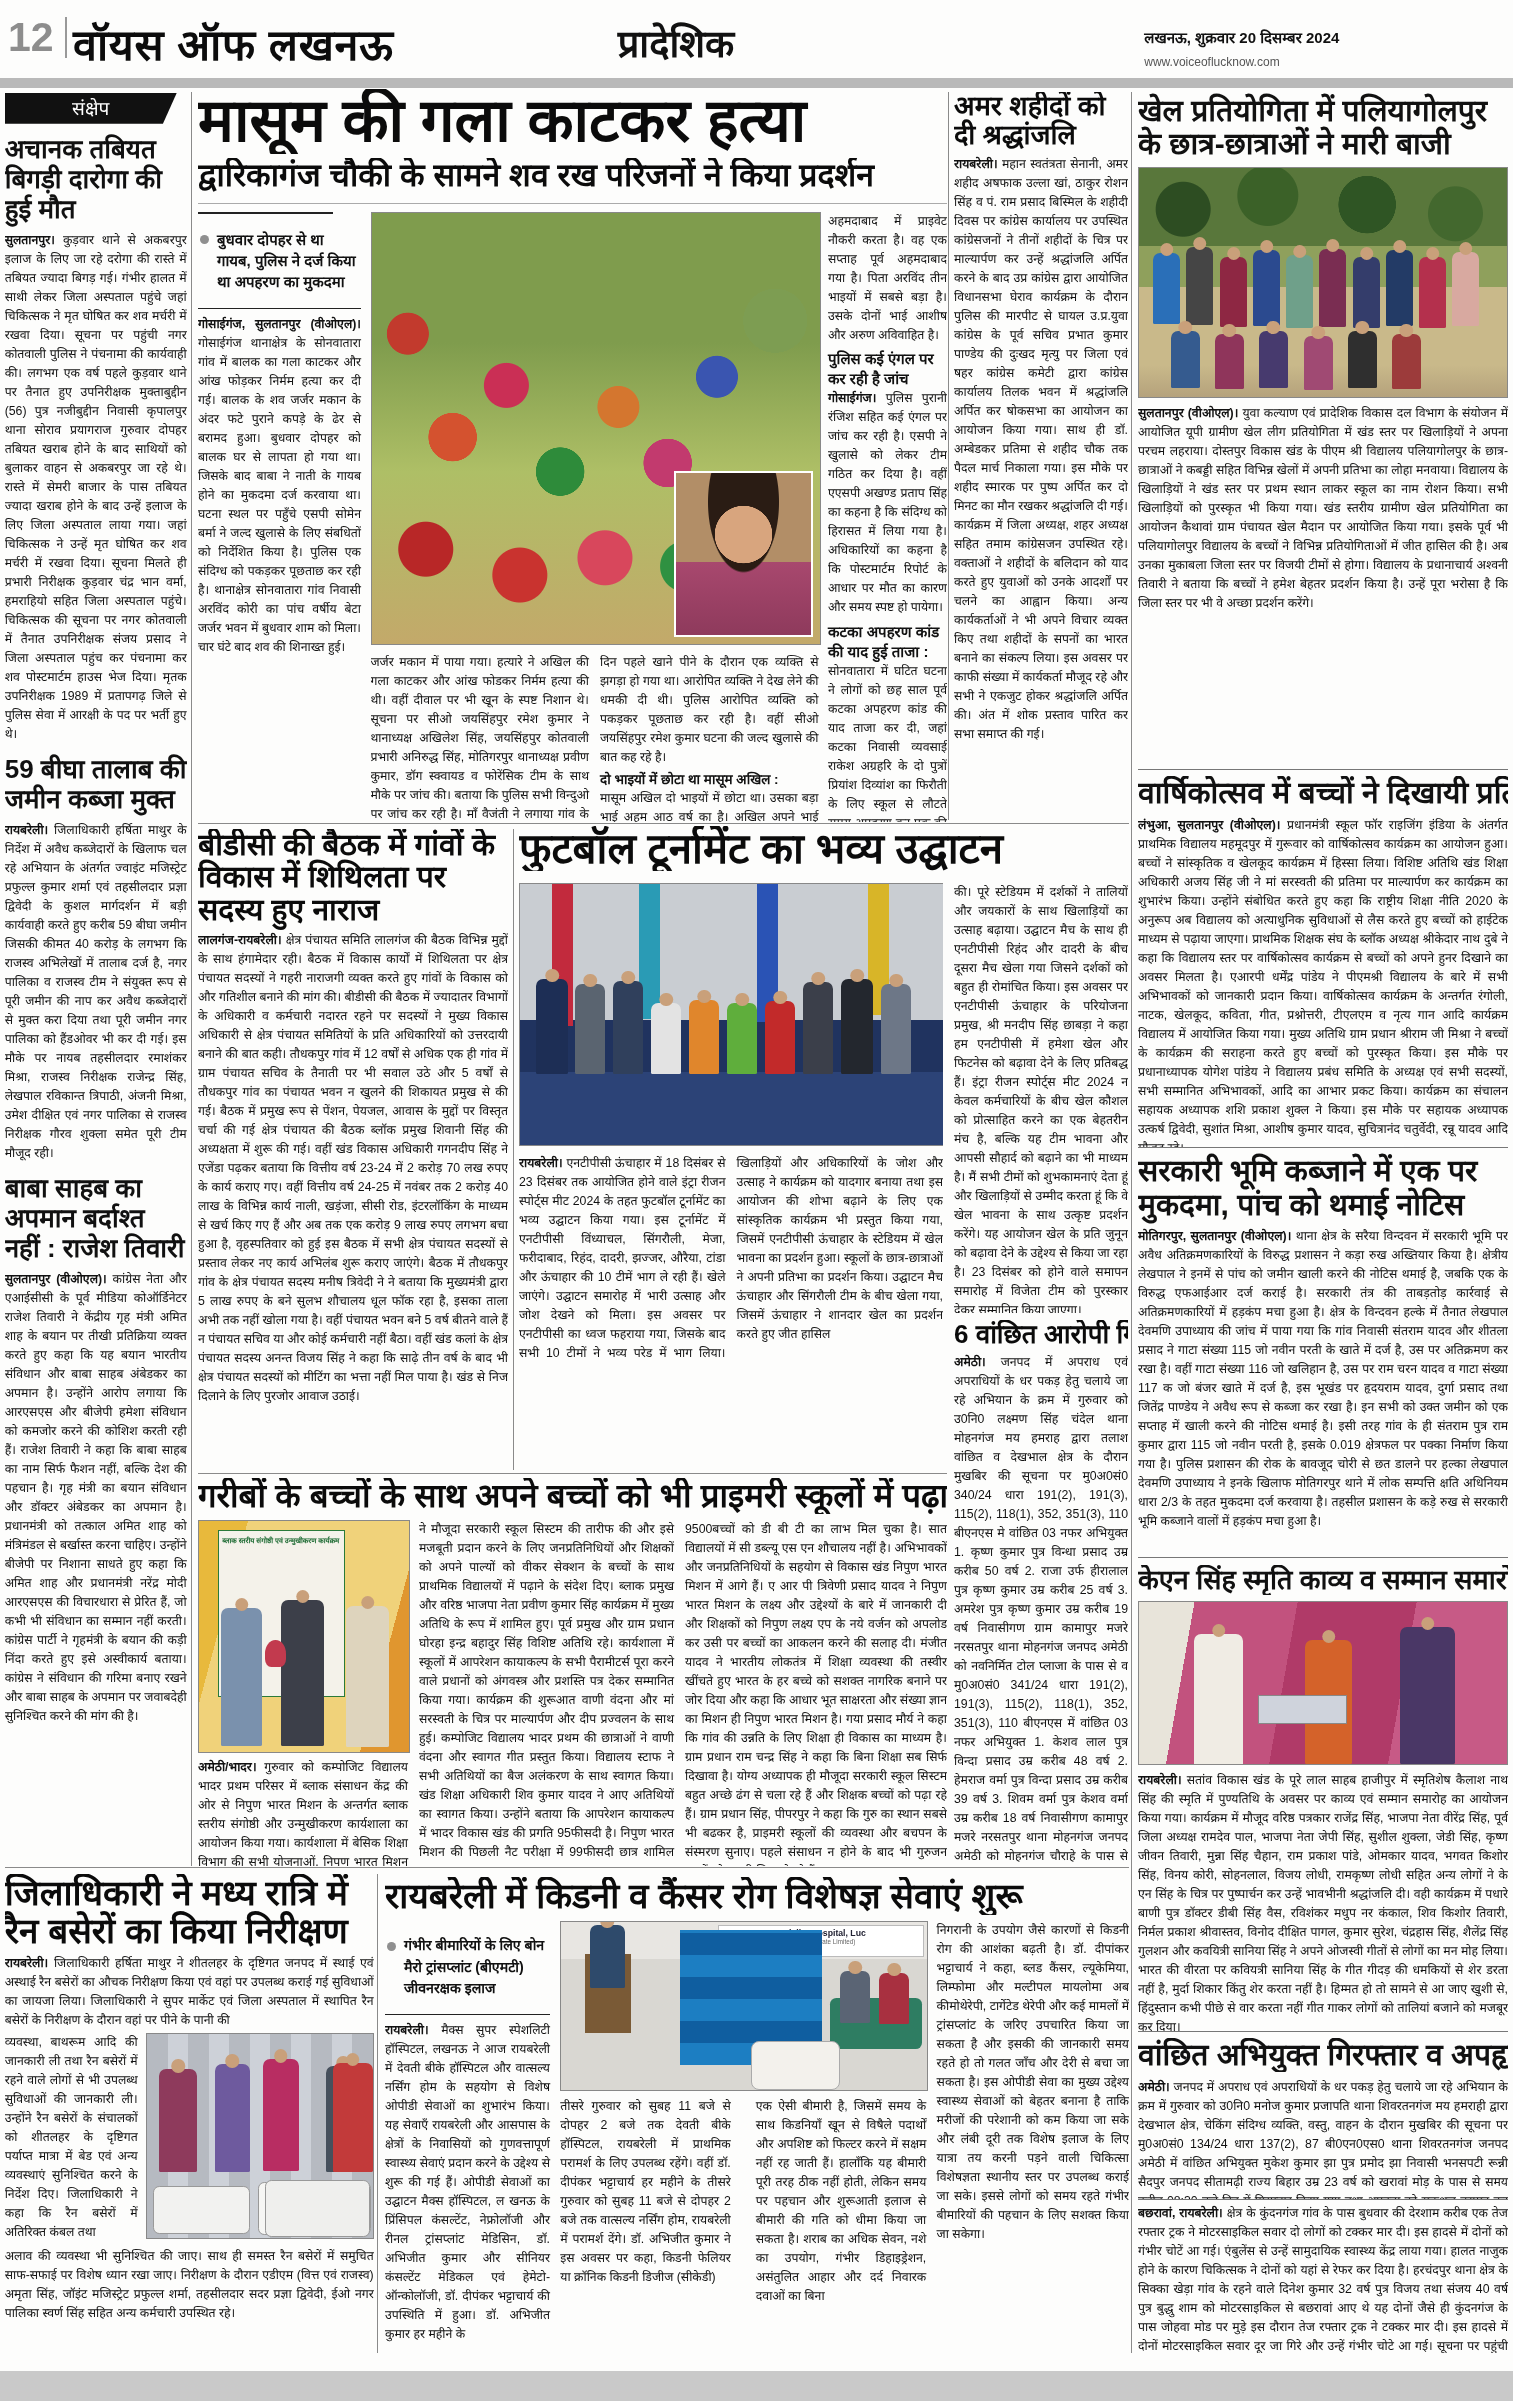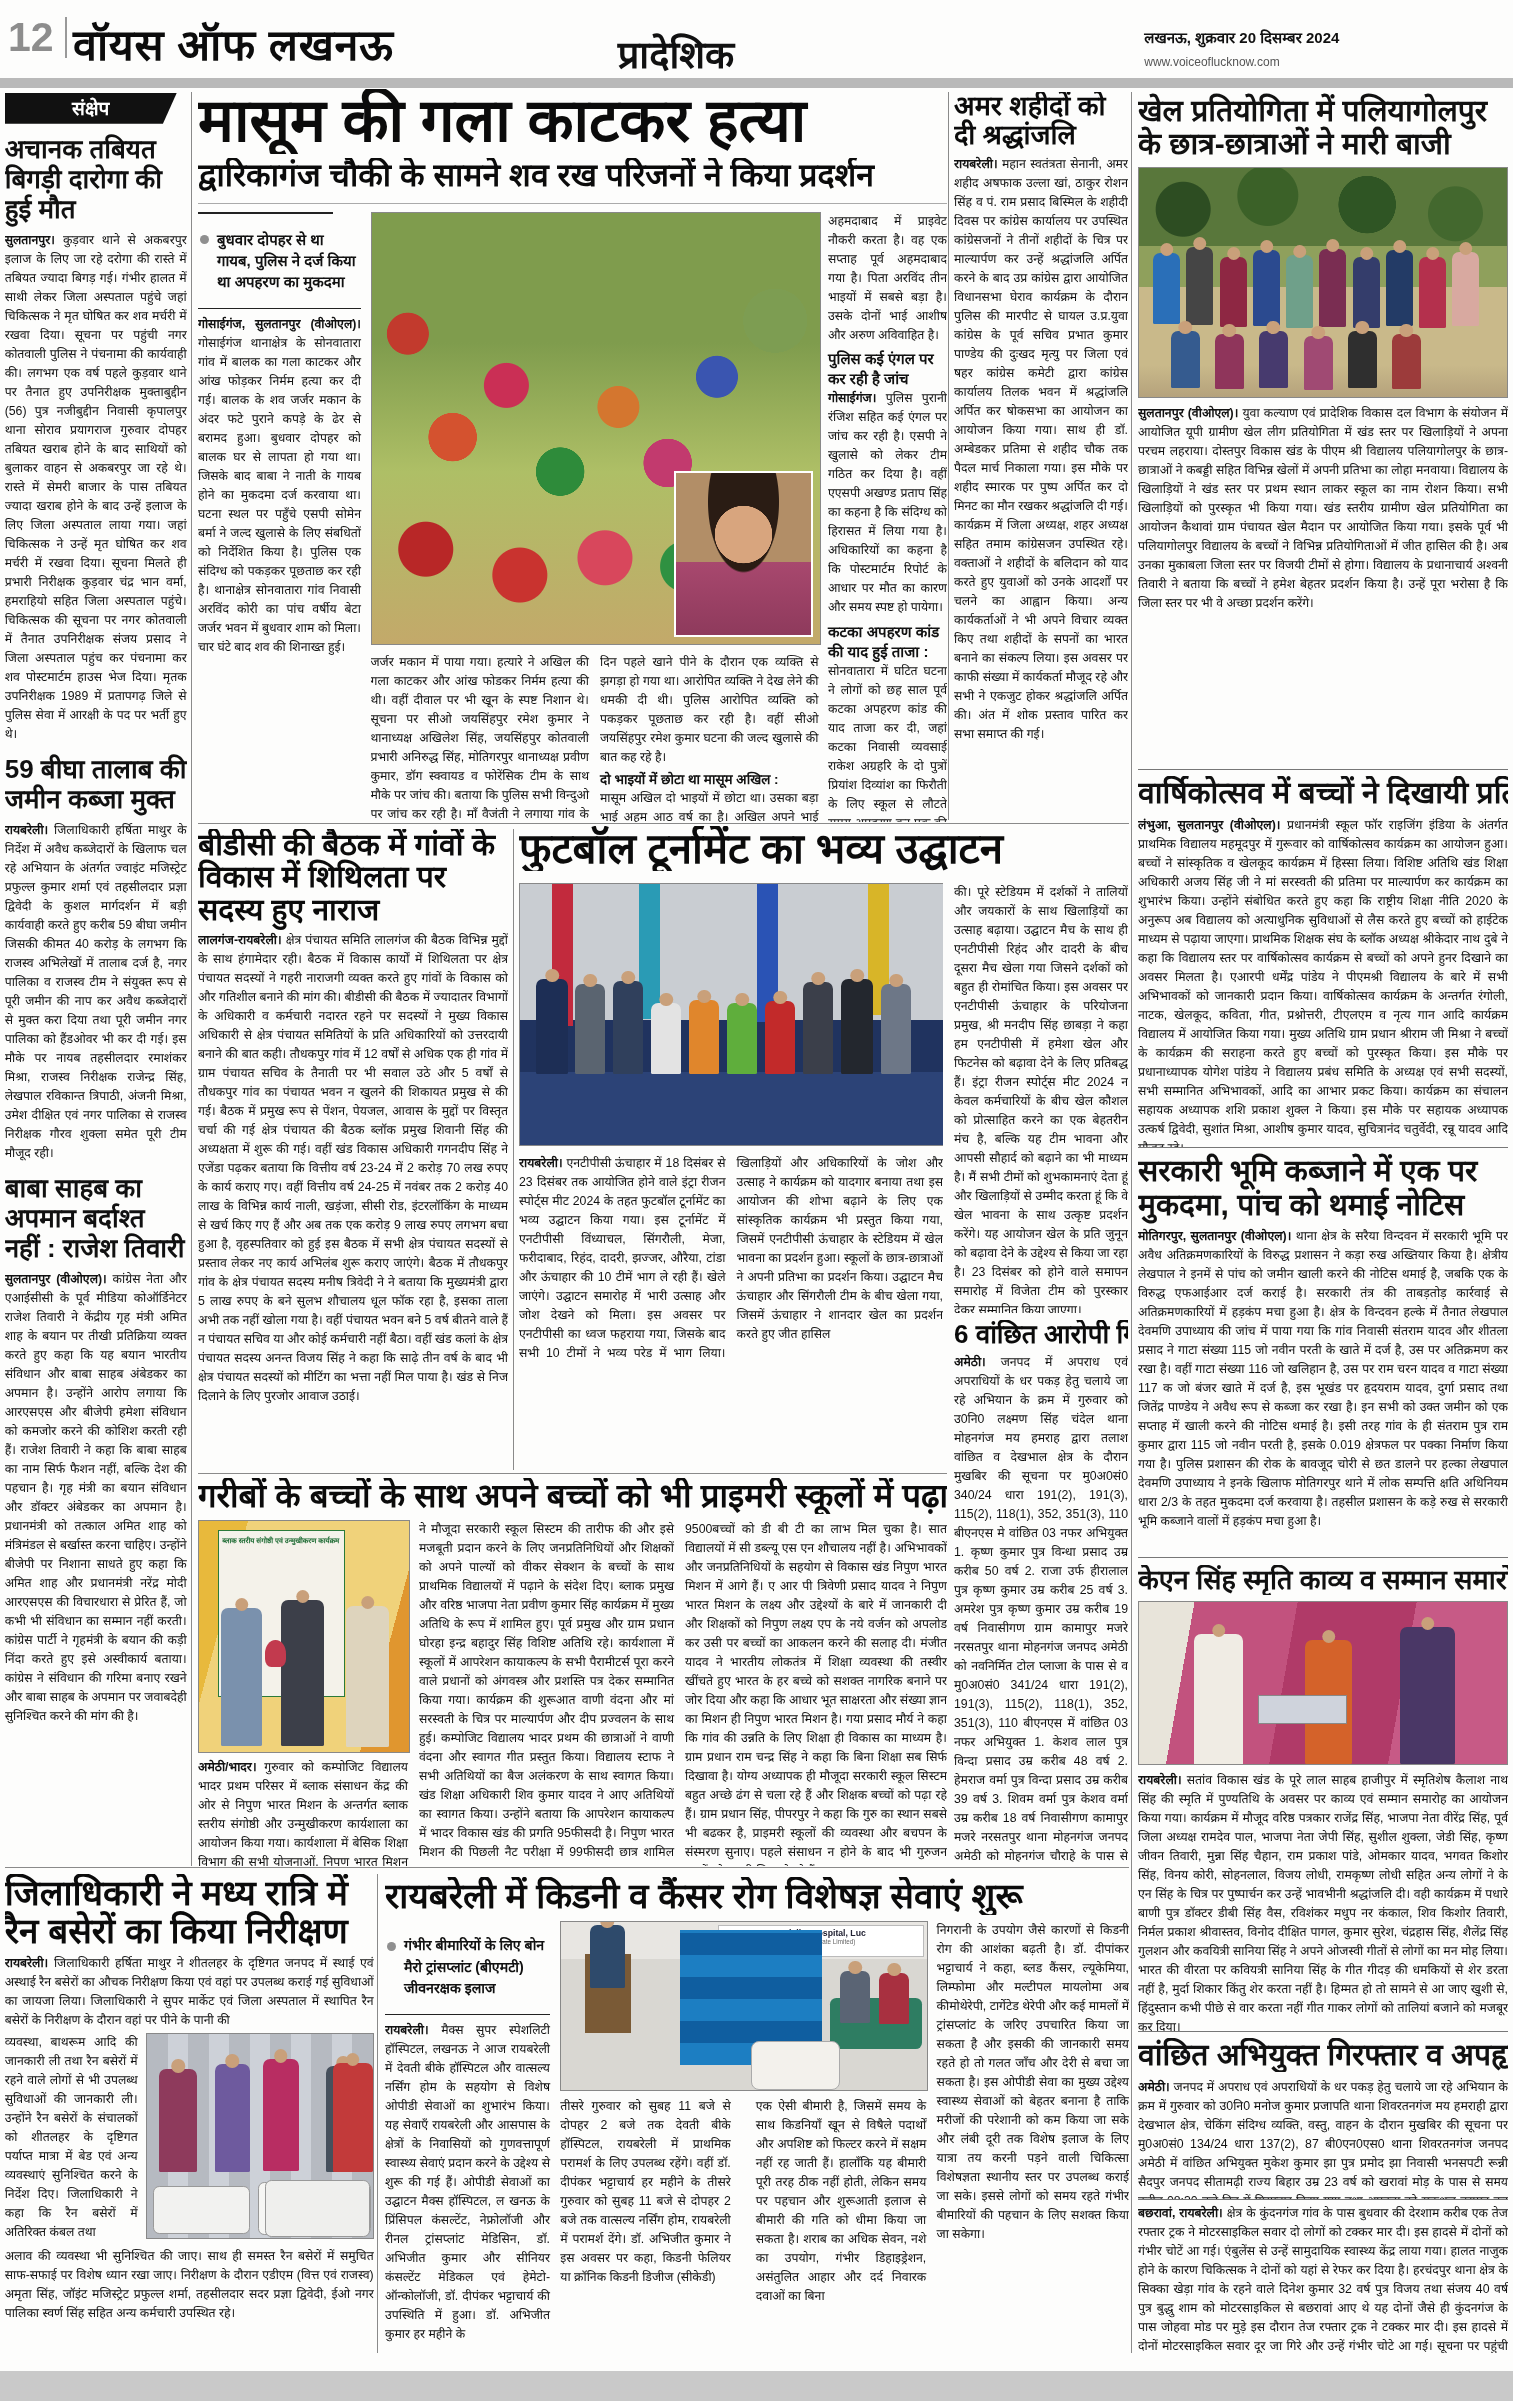--- a/index.html
+++ b/index.html
@@ -3,39 +3,39 @@
 <meta charset="utf-8">
 <style>
   html,body{margin:0;padding:0}
   body{width:1514px;height:2401px;position:relative;background:#fdfdfc;color:#111;
        font-family:"Liberation Sans","DejaVu Sans",sans-serif;overflow:hidden}
   
   .mast{position:absolute;top:6.3px;left:0;width:1352px;height:70px}
   .pgnum{position:absolute;left:8px;top:11px;font-size:41px;font-weight:bold;color:#8d8d8d;
          border-right:2.4px solid #999;padding-right:11px;line-height:1}
   .pname{position:absolute;left:73px;top:8px;font-size:43px;font-weight:bold;color:#0c0c0c;letter-spacing:0.8px}
-  .secname{position:absolute;left:0;right:0;top:21px;text-align:center;font-size:38px;font-weight:bold}
+  .secname{position:absolute;left:0;right:0;top:10px;text-align:center;font-size:38px;font-weight:bold}
   .dateline-top{position:absolute;right:12.7px;top:20.6px;text-align:left;font-size:15px;font-weight:bold}
   .webline{font-size:12px;color:#555;font-weight:normal;margin-top:8px}
   .graybar{position:absolute;top:78px;left:0;width:1514px;height:10.3px;background:#b9b9b9}
   .botbar{position:absolute;top:2371px;left:0;width:1514px;height:30px;background:#c9c9c9}
   
   .hl{font-weight:bold;color:#0b0b0b;line-height:1.08;margin:0 0 4.7px 0}
   .body,.bodyp{font-size:12.3px;line-height:19px;text-align:justify;margin:0}
   .dl{font-weight:bold}
   .blk{position:absolute;overflow:hidden}
   .vline{position:absolute;width:0.8px;background:#8a8a8a}
   .hline{position:absolute;height:0.8px;background:#8a8a8a}
   .rule{border:none;border-top:1.2px solid #222;margin:4.7px 0}
   .cols2{column-count:2;column-gap:11px}
   .insub{font-weight:bold;font-size:13.5px;margin:3.2px 0 1.6px}
   .bullet{position:relative;padding-left:19px;font-weight:bold;font-size:15px;line-height:21.4px;text-align:left}
   .bullet::before{content:'';position:absolute;left:1.6px;top:6.3px;width:9.5px;height:9.5px;border-radius:50%;background:#8f8f8f}
   
-  .brieflabel{background:#111;color:#fff;font-size:19px;font-weight:bold;padding:2.4px 11px;
+  .brieflabel{background:#111;color:#fff;font-size:19px;font-weight:normal;padding:2.4px 11px;
               display:inline-block;clip-path:polygon(0 0,100% 0,92% 100%,0 100%);width:150px;text-align:center}
   .brieftitle{font-size:26px;font-weight:bold;line-height:1.15;margin:11px 0 6.3px}
   
   .railsec{border-top:0.8px solid #777;padding-top:4.7px;overflow:hidden}
   .railtitle{font-size:30px;font-weight:bold;line-height:1.12;margin:1.6px 0 6.3px}
   
   .ph{position:relative;overflow:hidden;border:0.8px solid #888;background:#cfcfcf}
   .pn{position:absolute;border-radius:7.1px 7.1px 1.6px 1.6px}
   .pn::before{content:'';position:absolute;top:-10.3px;left:50%;transform:translateX(-50%);
               width:13.5px;height:13.5px;border-radius:50%;background:#c9a07a}

